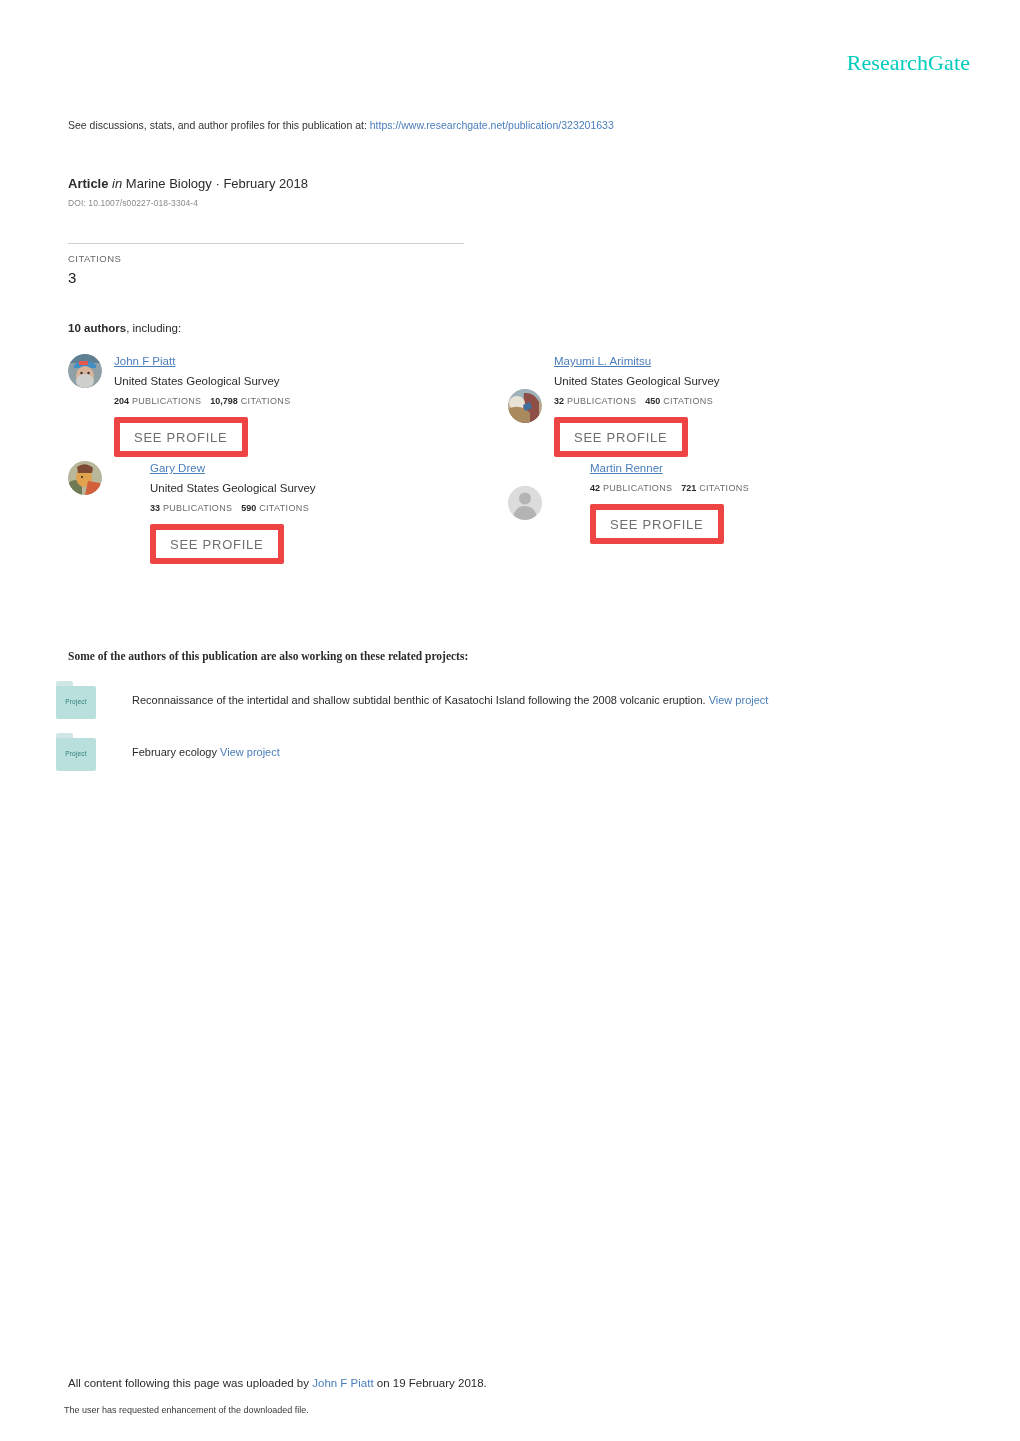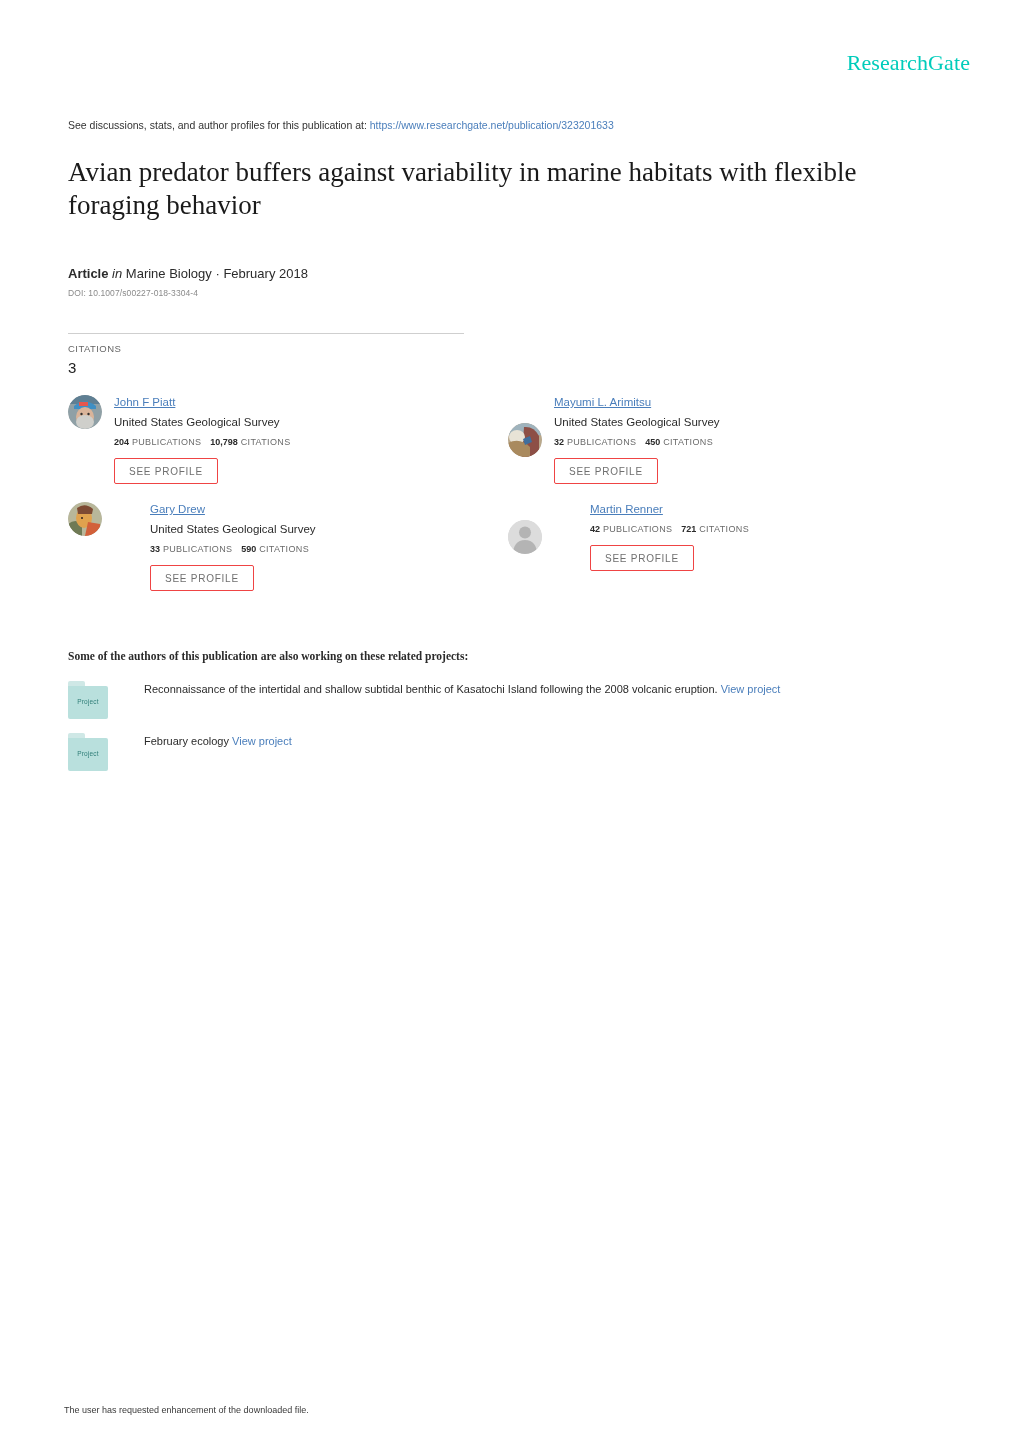--- a/index.html
+++ b/index.html
@@ -171,45 +171,46 @@
   .author-stats .n {
     font-weight: bold;
     color: #2b2b2b;
     letter-spacing: 0;
   }
   .author-stats .sp { display: inline-block; width: 6px; }
 
   .see-profile {
     margin-top: 11px;
     display: inline-block;
-    border: 1px solid #ef4444;
+    border: 6px solid #ef4444;
     border-radius: 2px;
     padding: 7px 14px 6px 14px;
-    font-size: 10px;
+    font-size: 13px;
     letter-spacing: 0.75px;
     color: #6f6f6f;
     background: #ffffff;
     cursor: pointer;
   }
 
   
   .projects-head {
     position: absolute;
     left: 68px;
     top: 648px;
     font-size: 11.5px;
     line-height: 16px;
     font-weight: bold;
     color: #2b2b2b;
     font-family: Liberation Serif, serif;
   }
   .project-row {
     position: absolute;
-    left: 68px;
+    left: 56px;
     display: flex;
+    align-items: center;
     width: 860px;
   }
   .project-row-1 { top: 681px; }
   .project-row-2 { top: 733px; }
 
   .folder {
     position: relative;
     width: 40px;
     height: 38px;
     flex: 0 0 40px;
@@ -280,38 +281,40 @@
 
   <div class="rg-logo">ResearchGate</div>
 
   <div class="content">
 
     <div class="seealso">
       <span>See discussions, stats, and author profiles for this publication at:</span>
       <a class="link" href="#">https://www.researchgate.net/publication/323201633</a>
     </div>
 
-    <h1 class="title">Avian predator buffers against variability in marine habitats with flexible foraging behavior</h1>
 
     <div class="article-line">
       <span class="b">Article</span>
       <span class="it">in</span>
       <span>Marine Biology · February 2018</span>
     </div>
 
     <div class="doi">DOI: 10.1007/s00227-018-3304-4</div>
 
     <div class="metrics">
       <div class="metric">
         <div class="rule"></div>
         <div class="label">CITATIONS</div>
         <div class="value">3</div>
       </div>
     </div>
 
+    <div class="authors-head">
+      <span class="b">10 authors</span><span>, including:</span>
+    </div>
 
     <div class="authors-grid">
 
       <div class="author author-col-l author-row-1">
         <div class="avatar">
           <svg viewBox="0 0 34 34" xmlns="http://www.w3.org/2000/svg">
             <defs>
                 <clipPath id="c0">
                   <circle cx="17" cy="17" r="17"></circle>
                 </clipPath>
@@ -452,16 +455,21 @@
       <div class="tab"></div>
       <div class="body"></div>
       <div class="flabel">Project</div>
     </div>
     <div class="project-text">
       <span>February ecology</span>
       <a class="link" href="#">View project</a>
     </div>
   </div>
 
+  <div class="footer-1">
+    <span>All content following this page was uploaded by</span>
+    <a class="link" href="#">John F Piatt</a>
+    <span>on 19 February 2018.</span>
+  </div>
 
   <div class="footer-2">The user has requested enhancement of the downloaded file.</div>
 
 </div>
 
 </body></html>

